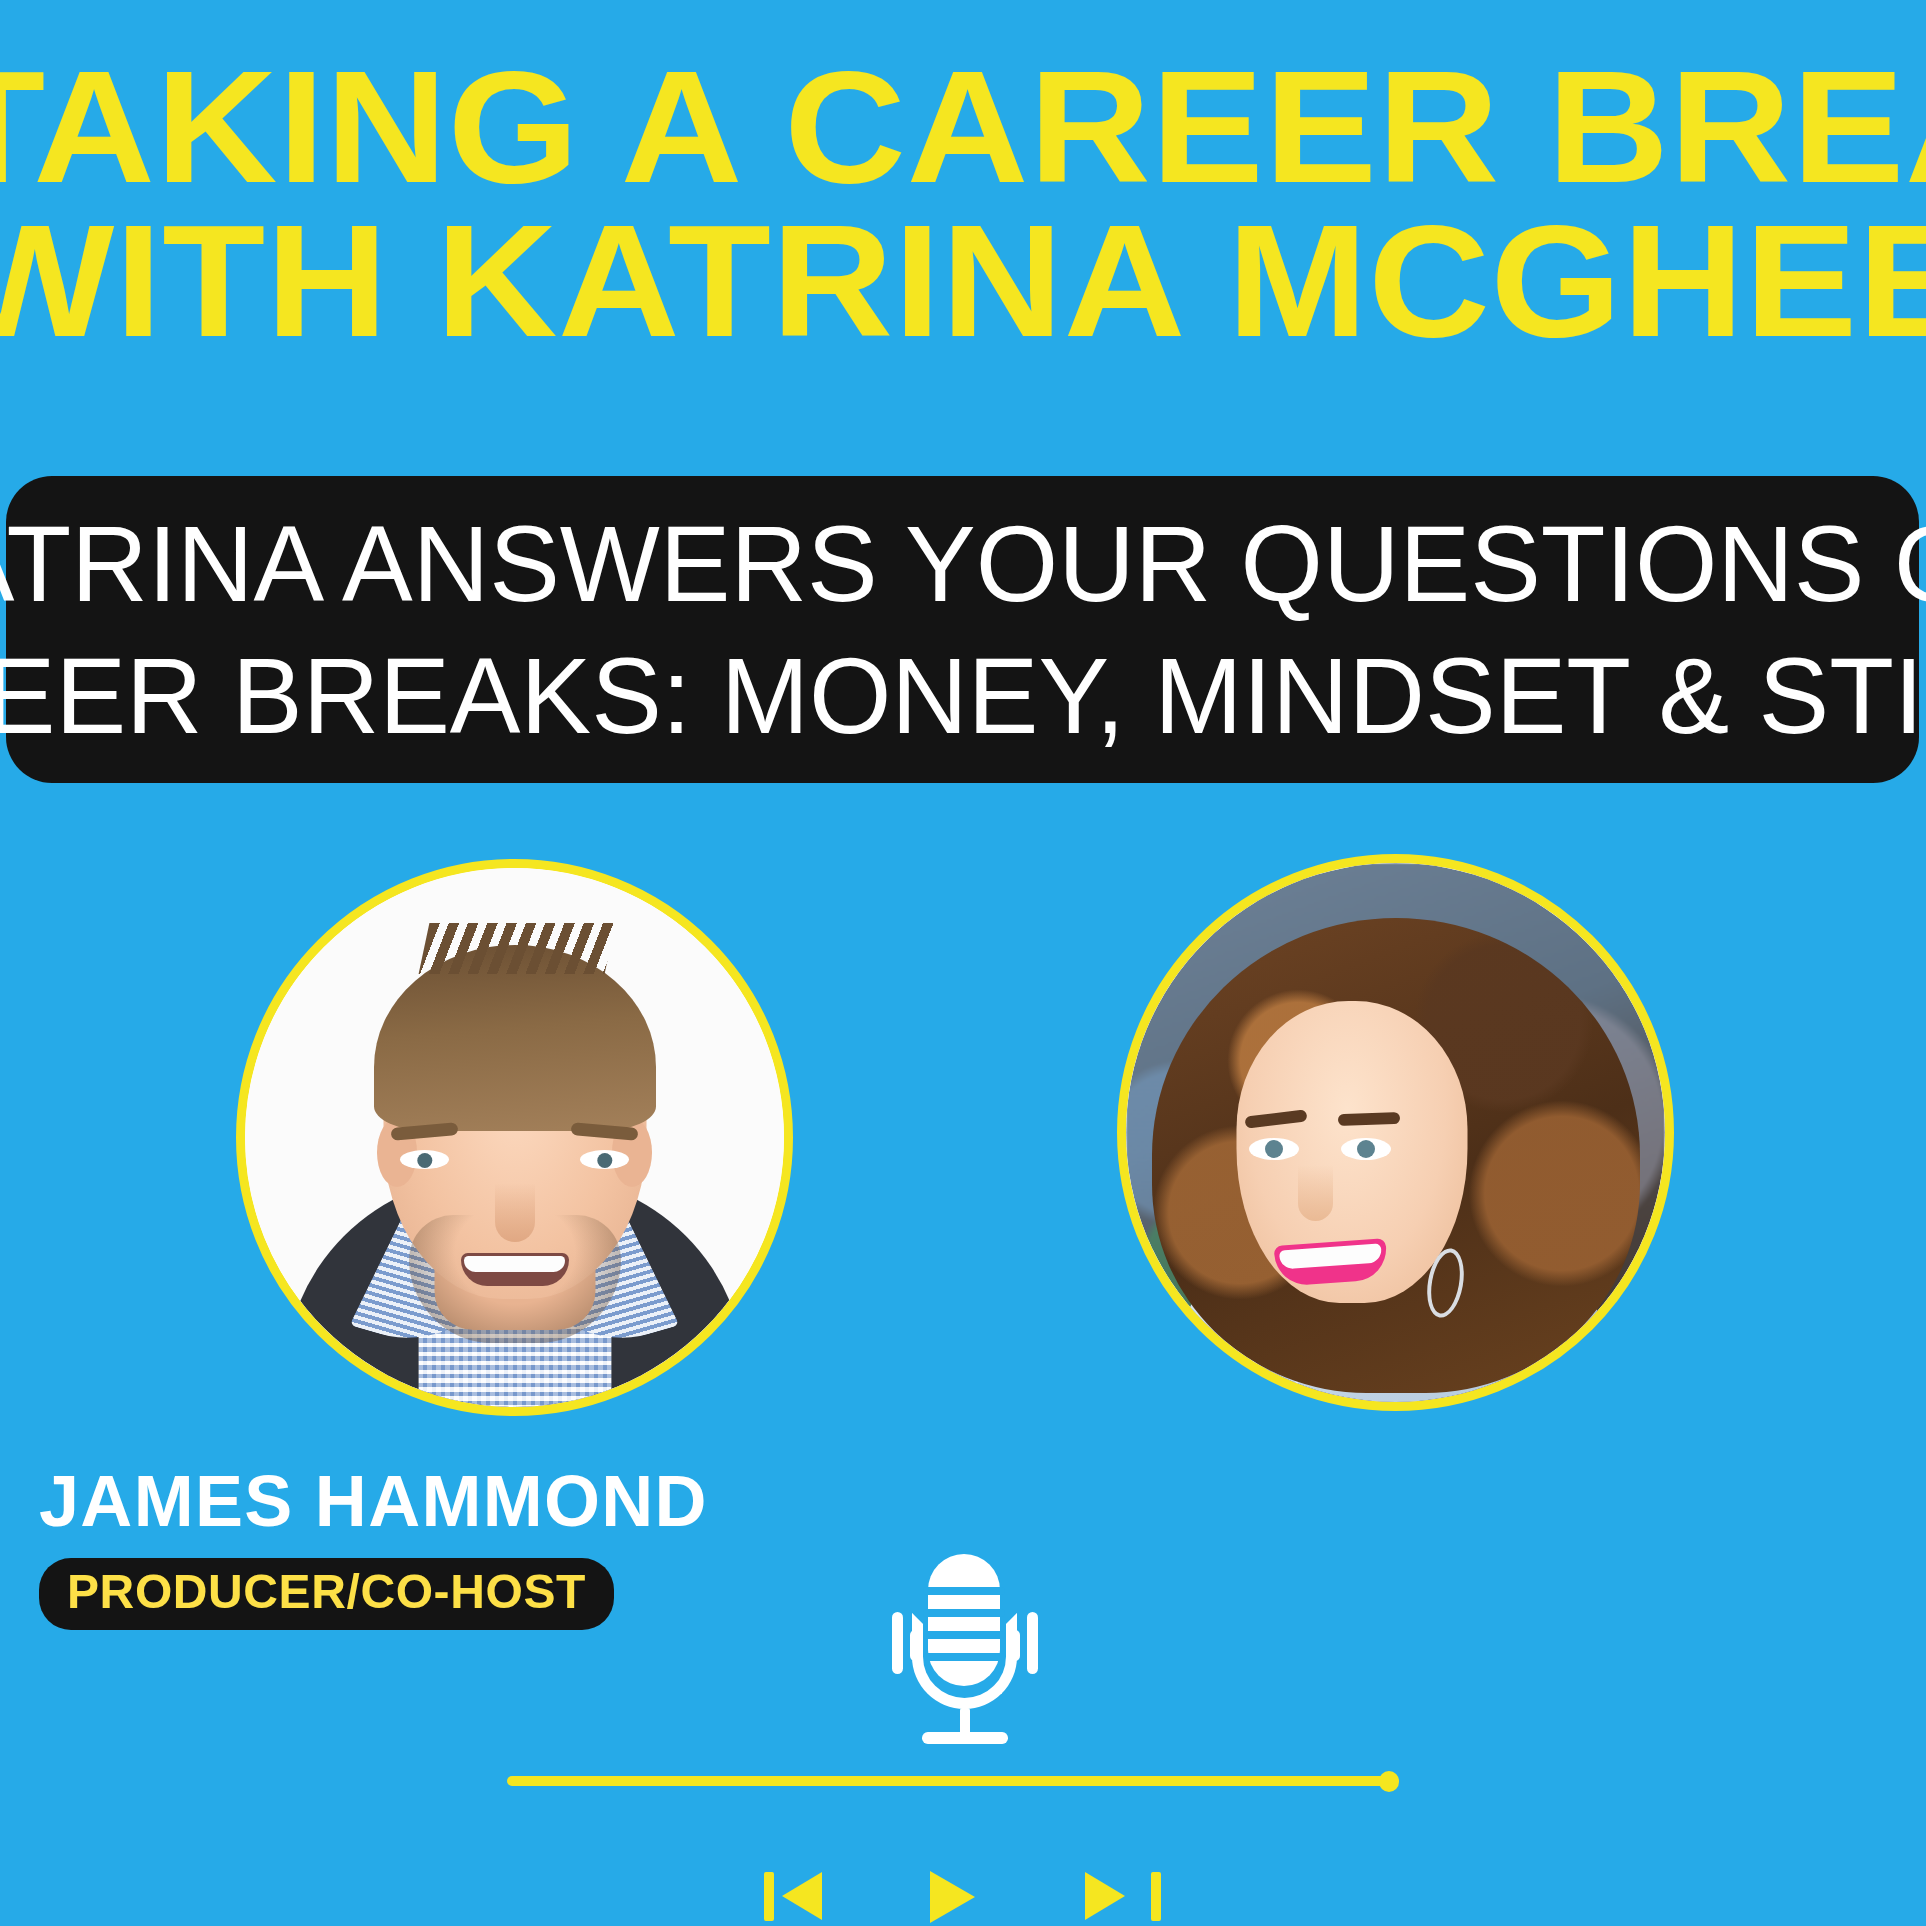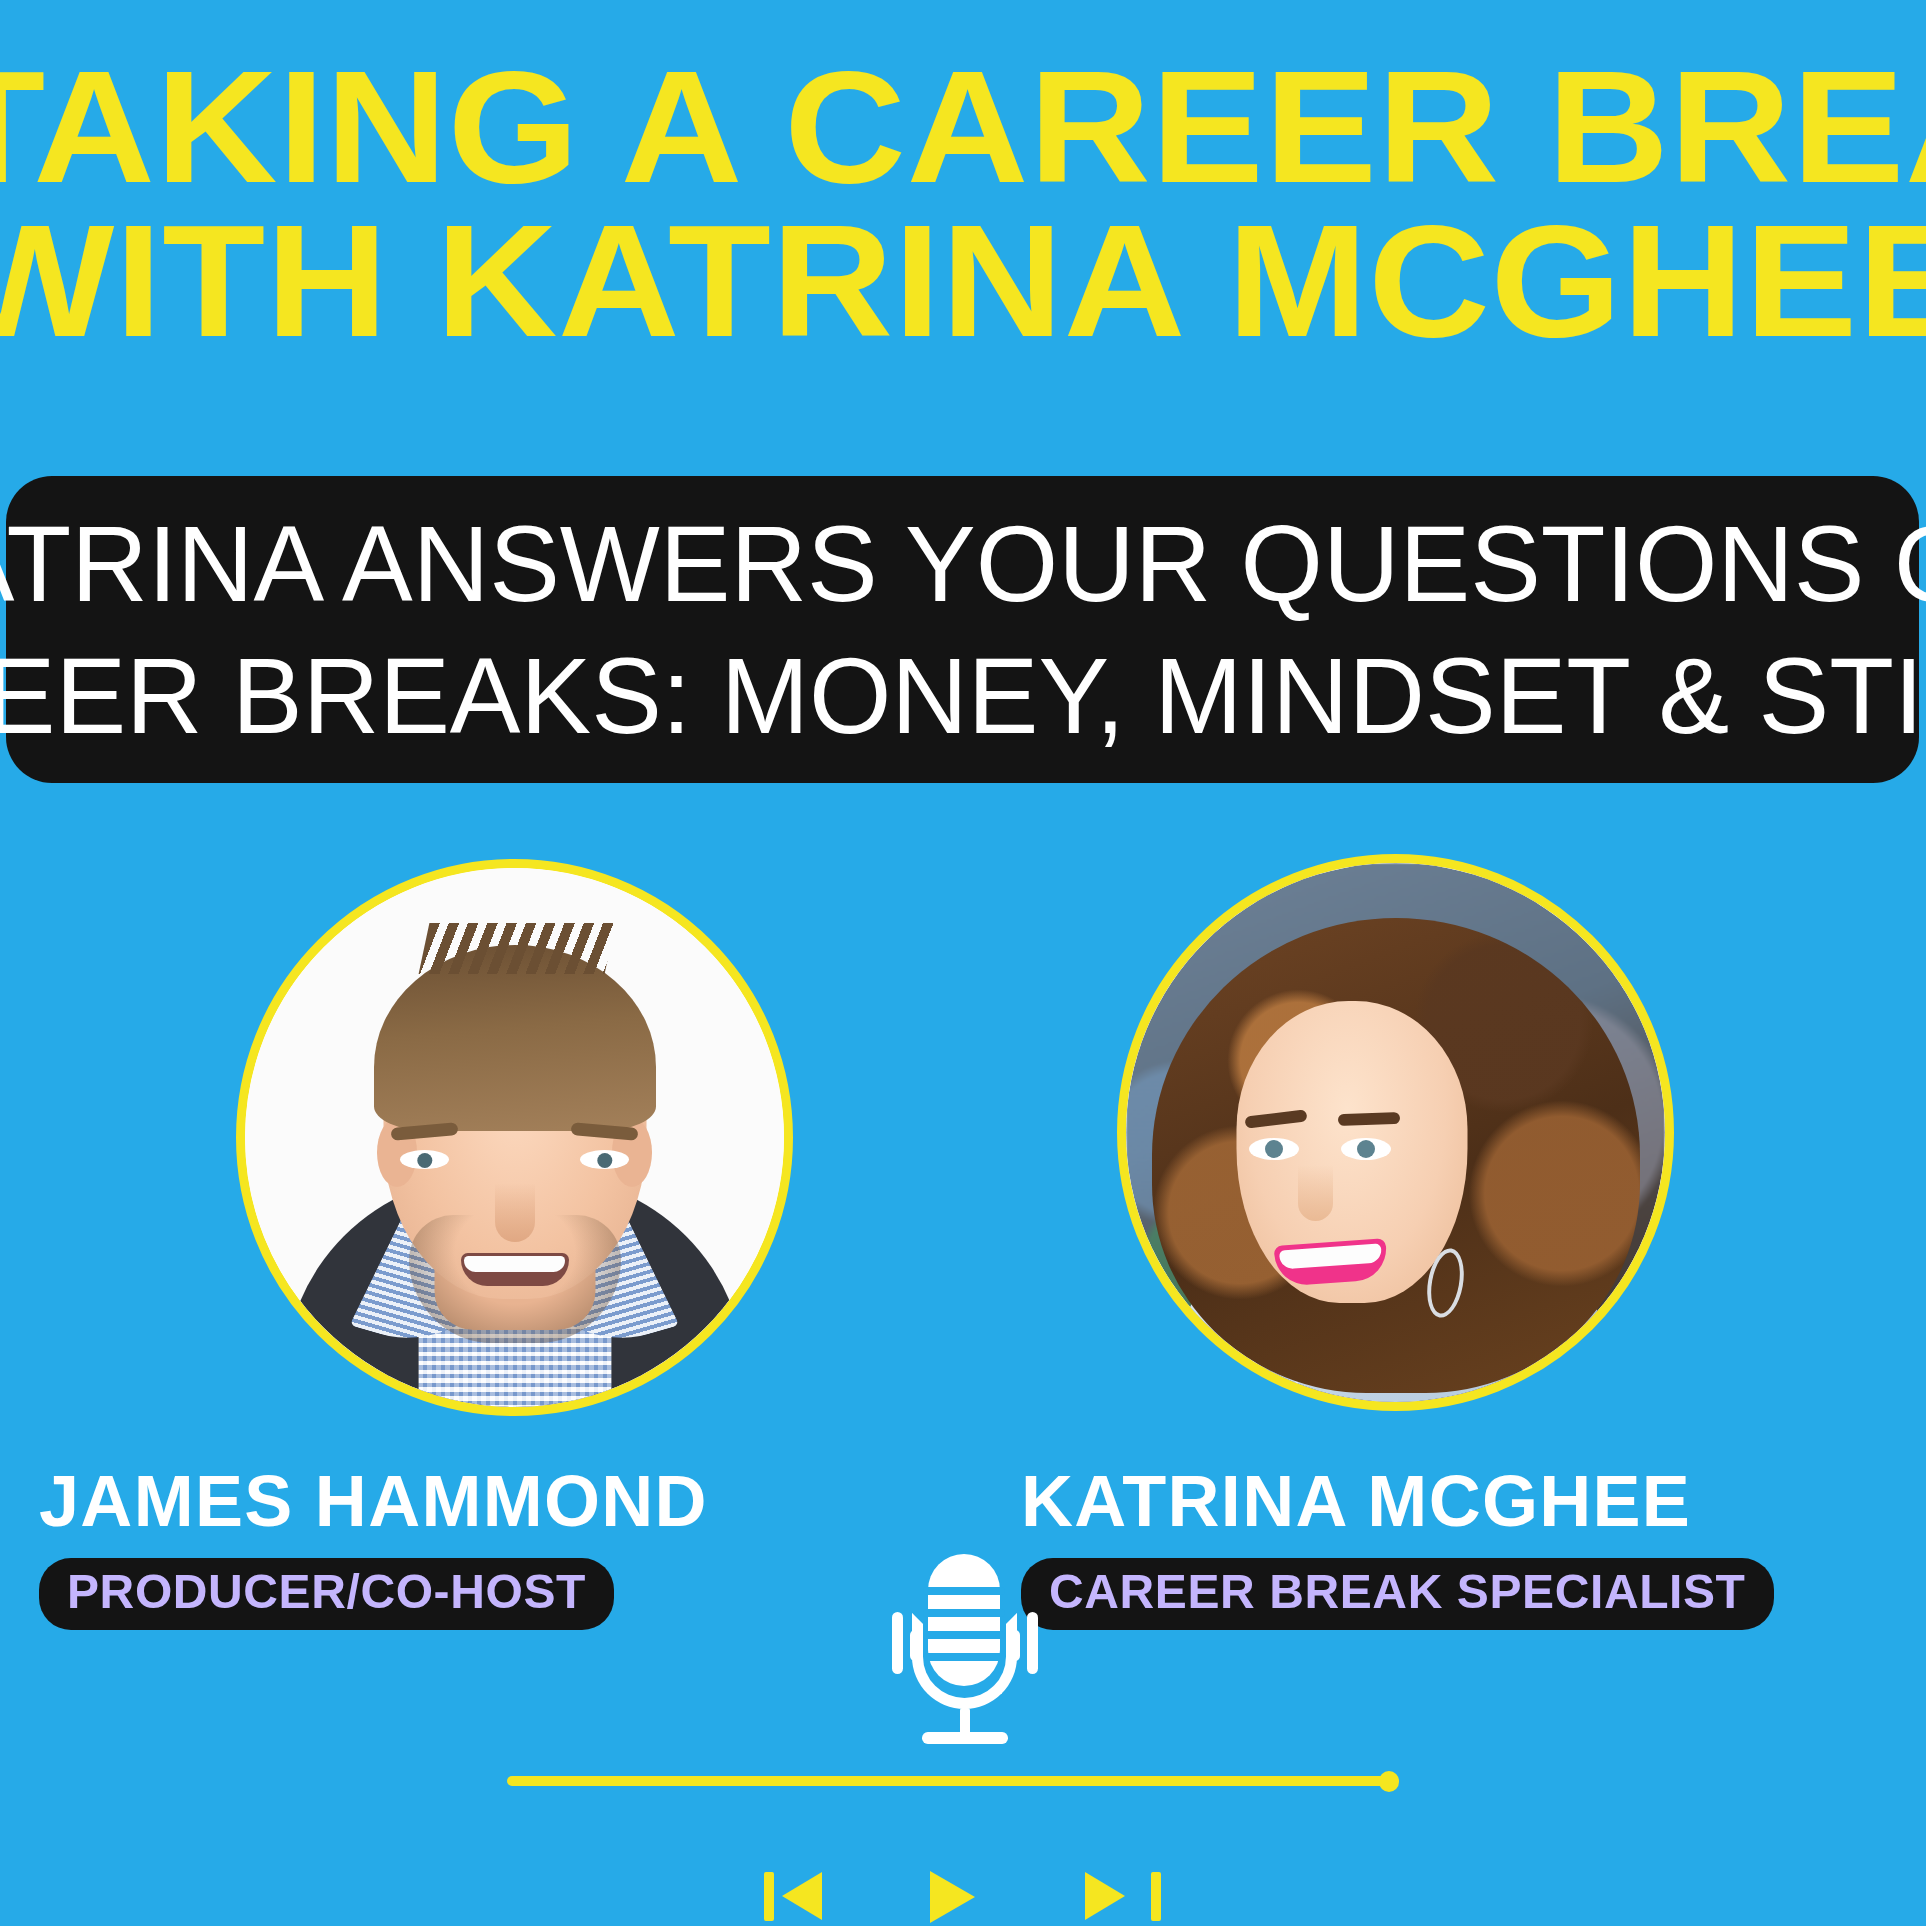--- a/index.html
+++ b/index.html
@@ -271,21 +271,21 @@
     letter-spacing:1.3px;
     text-transform:uppercase;
     white-space:nowrap;
   }
   .role-badge {
     display:inline-block;
     margin-top:18px;
     padding:10.3px 28px 14px;
     background:#141414;
     border-radius:32px;
-    color:#c4b5fd;
+    color:#fde047;
     font-weight:700;
     font-size:48px;
     line-height:48px;
     letter-spacing:0.6px;
     text-transform:uppercase;
     white-space:nowrap;
   }
 
   
   .mic { position:absolute; left:891px; top:1554px; width:148px; height:199px; }
@@ -409,24 +409,20 @@
       </div>
     </div>
 
   </div>
 
   <div class="names-row">
     <div class="person-col left">
       <span class="person-name">JAMES HAMMOND</span>
       <span class="role-badge">PRODUCER/CO-HOST</span>
     </div>
-    <div class="person-col right">
-      <span class="person-name">KATRINA MCGHEE</span>
-      <span class="role-badge">CAREER BREAK SPECIALIST</span>
-    </div>
   </div>
 
   <div class="mic">
     <div class="wave w-far-l"></div>
     <div class="wave w-near-l"></div>
     <div class="wave w-near-r"></div>
     <div class="wave w-far-r"></div>
     <div class="mic-capsule"></div>
     <div class="mic-slot s1"></div>
     <div class="mic-slot s2"></div>

